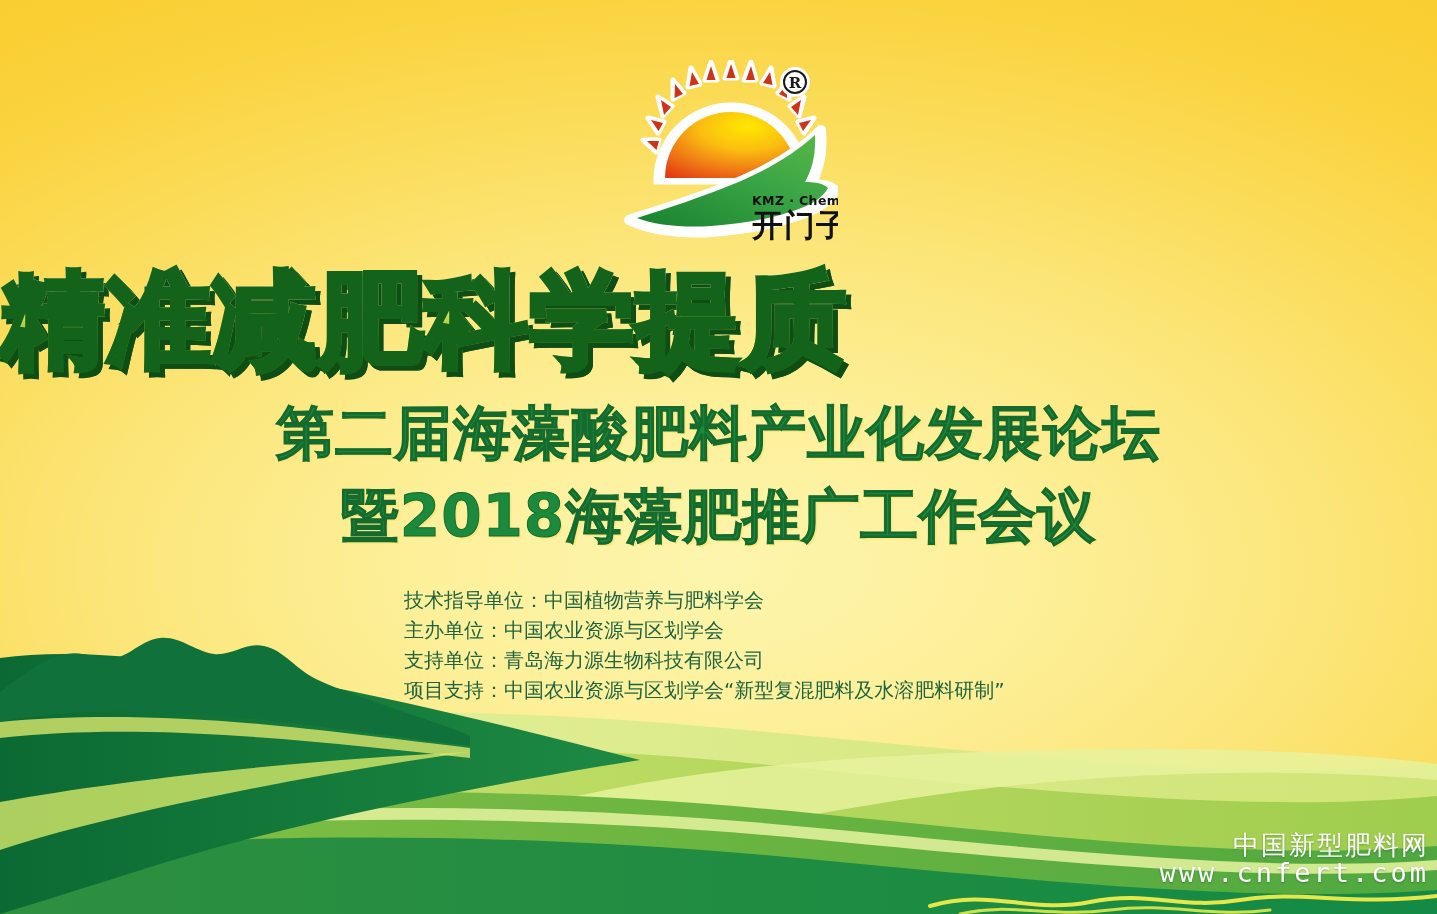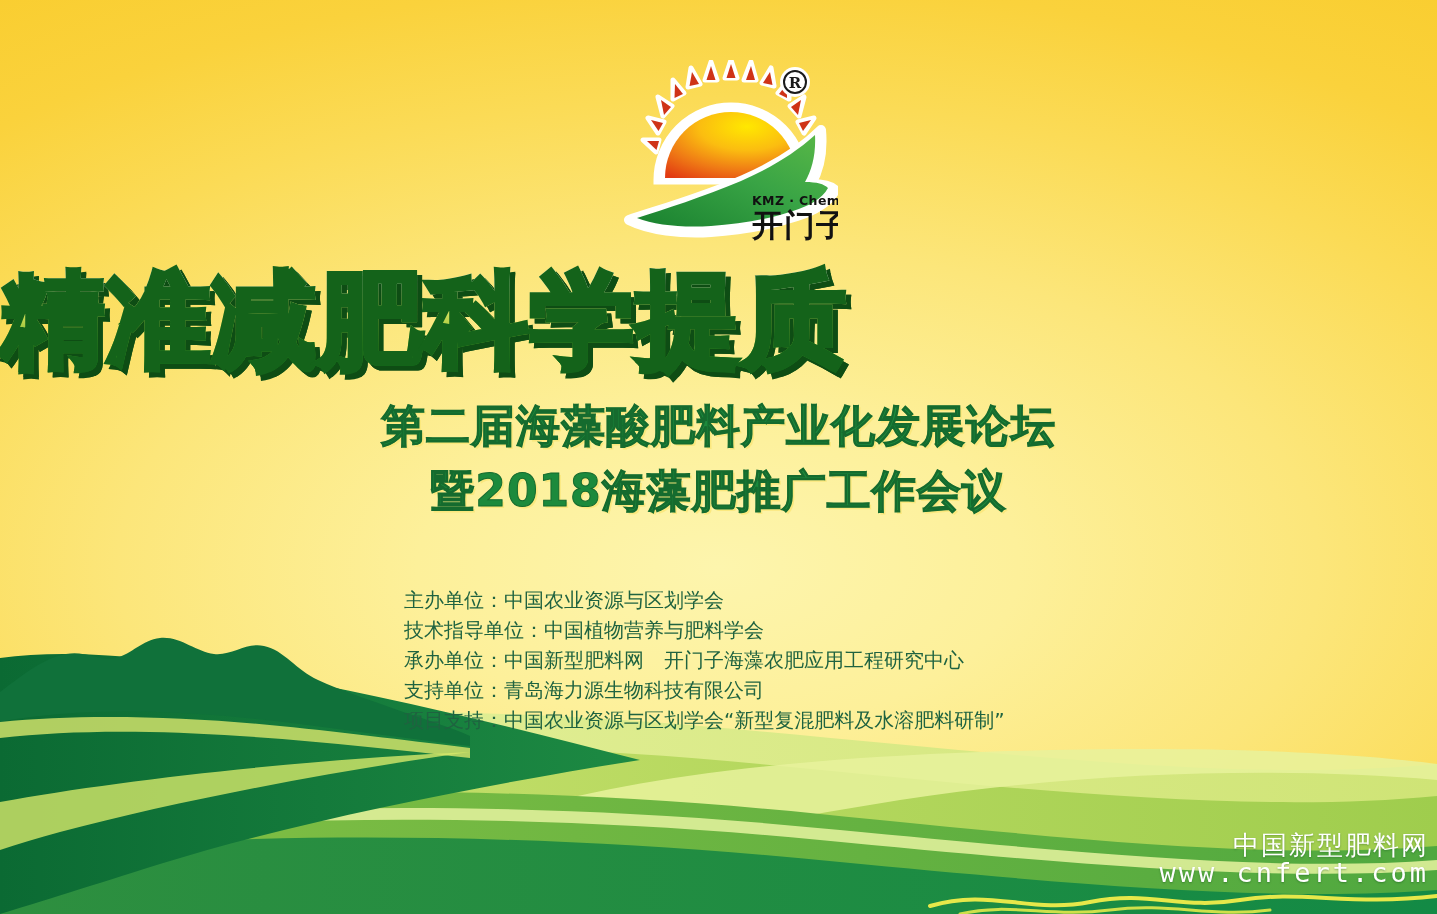--- a/index.html
+++ b/index.html
@@ -32,25 +32,25 @@
     background:linear-gradient(180deg,#ffffff 0%,#fffde4 16%,#f3f07a 33%,#b9d24a 52%,#5aa828 74%,#1f8a1f 92%,#16701a 100%);
     -webkit-background-clip:text;background-clip:text;color:transparent;
     -webkit-text-stroke:5px #14631a;
     paint-order:stroke fill;
     filter:drop-shadow(5px 5px 0 #0e4d14);
   }
 
   
   .sub-wrap{position:absolute;left:0;width:1437px;text-align:center;line-height:1;}
   #sub1{top:404px;}
-  #sub2{top:469px;}
+  #sub2{top:487px;}
   .subtitle{
     display:inline-block;
     font-family:"DejaVu Sans","Liberation Sans",sans-serif;
-    font-size:44px;font-weight:bold;letter-spacing:1px;
+    font-size:58px;font-weight:bold;letter-spacing:1px;
     color:#1c8a3c;
     -webkit-text-stroke:1px #156b2e;
     text-shadow:2px 2px 0 rgba(250,230,120,.85);
   }
 
   
   #info{
     position:absolute;left:404px;top:585px;width:760px;
     font-family:"DejaVu Sans","Liberation Sans",sans-serif;
     font-size:20px;color:#1f6340;line-height:30px;font-weight:500;
@@ -207,23 +207,22 @@
   </div>
 
   <div class="sub-wrap" id="sub1">
     <span class="subtitle">第二届海藻酸肥料产业化发展论坛</span>
   </div>
   <div class="sub-wrap" id="sub2">
     <span class="subtitle">暨2018海藻肥推广工作会议</span>
   </div>
 
   <div id="info">
+    <div class="line">技术指导单位：中国植物营养与肥料学会</div>
     <div class="line">主办单位：中国农业资源与区划学会</div>
-    <div class="line">技术指导单位：中国植物营养与肥料学会</div>
-    <div class="line">承办单位：中国新型肥料网　开门子海藻农肥应用工程研究中心</div>
     <div class="line">支持单位：青岛海力源生物科技有限公司</div>
     <div class="line">项目支持：中国农业资源与区划学会“新型复混肥料及水溶肥料研制”</div>
   </div>
 
   <div id="watermark">
     <div id="wm-cn">中国新型肥料网</div>
     <div id="wm-url">www.cnfert.com</div>
   </div>
 
 </div>

